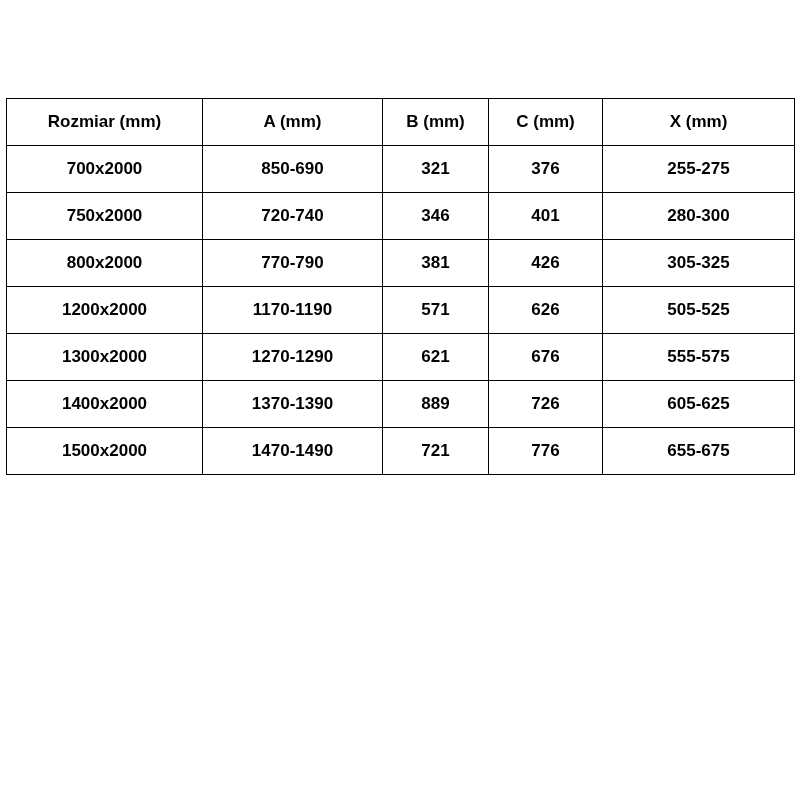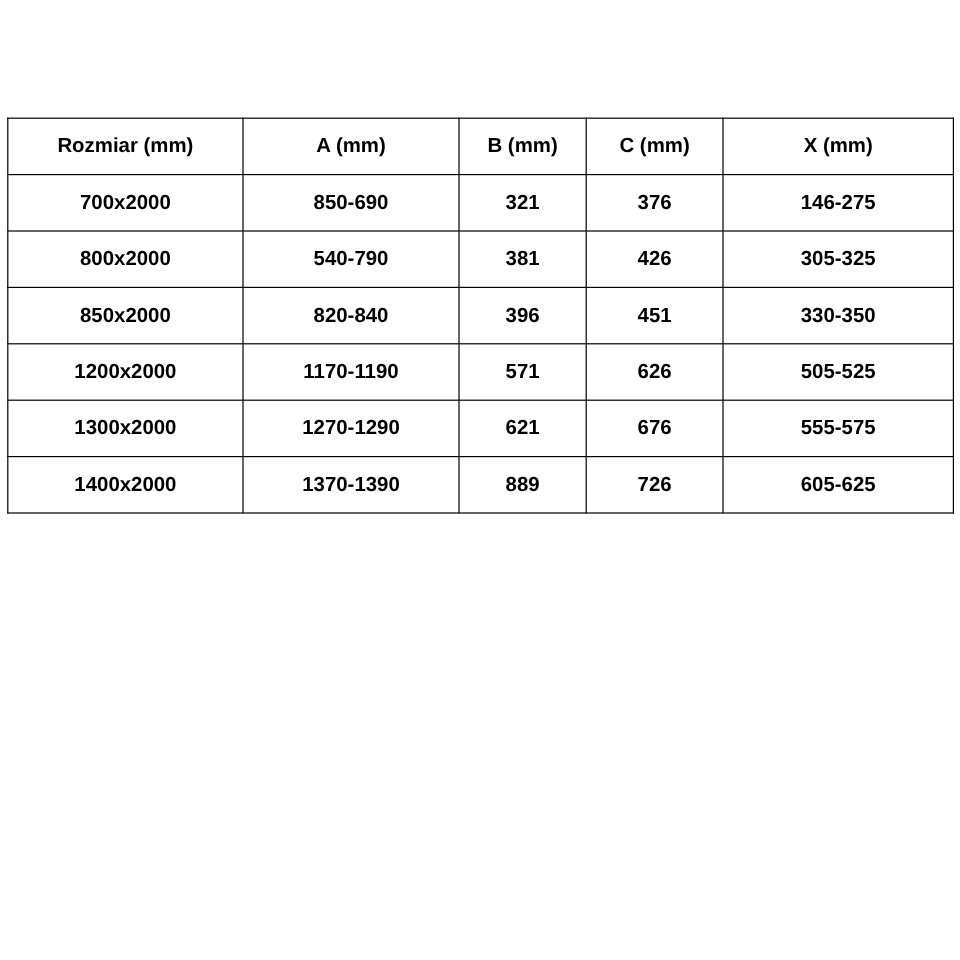--- a/index.html
+++ b/index.html
@@ -74,35 +74,35 @@
           <th>C (mm)</th>
           <th>X (mm)</th>
         </tr>
       </thead>
       <tbody>
         <tr>
           <td>700x2000</td>
           <td>850-690</td>
           <td>321</td>
           <td>376</td>
-          <td>146-275</td>
+          <td>255-275</td>
+        </tr>
+        <tr>
+          <td>750x2000</td>
+          <td>720-740</td>
+          <td>346</td>
+          <td>401</td>
+          <td>280-300</td>
         </tr>
         <tr>
           <td>800x2000</td>
-          <td>540-790</td>
+          <td>770-790</td>
           <td>381</td>
           <td>426</td>
           <td>305-325</td>
-        </tr>
-        <tr>
-          <td>850x2000</td>
-          <td>820-840</td>
-          <td>396</td>
-          <td>451</td>
-          <td>330-350</td>
         </tr>
         <tr>
           <td>1200x2000</td>
           <td>1170-1190</td>
           <td>571</td>
           <td>626</td>
           <td>505-525</td>
         </tr>
         <tr>
           <td>1300x2000</td>
@@ -111,16 +111,23 @@
           <td>676</td>
           <td>555-575</td>
         </tr>
         <tr>
           <td>1400x2000</td>
           <td>1370-1390</td>
           <td>889</td>
           <td>726</td>
           <td>605-625</td>
         </tr>
+        <tr>
+          <td>1500x2000</td>
+          <td>1470-1490</td>
+          <td>721</td>
+          <td>776</td>
+          <td>655-675</td>
+        </tr>
       </tbody>
     </table>
   </div>
 </div>
 
 </body></html>

